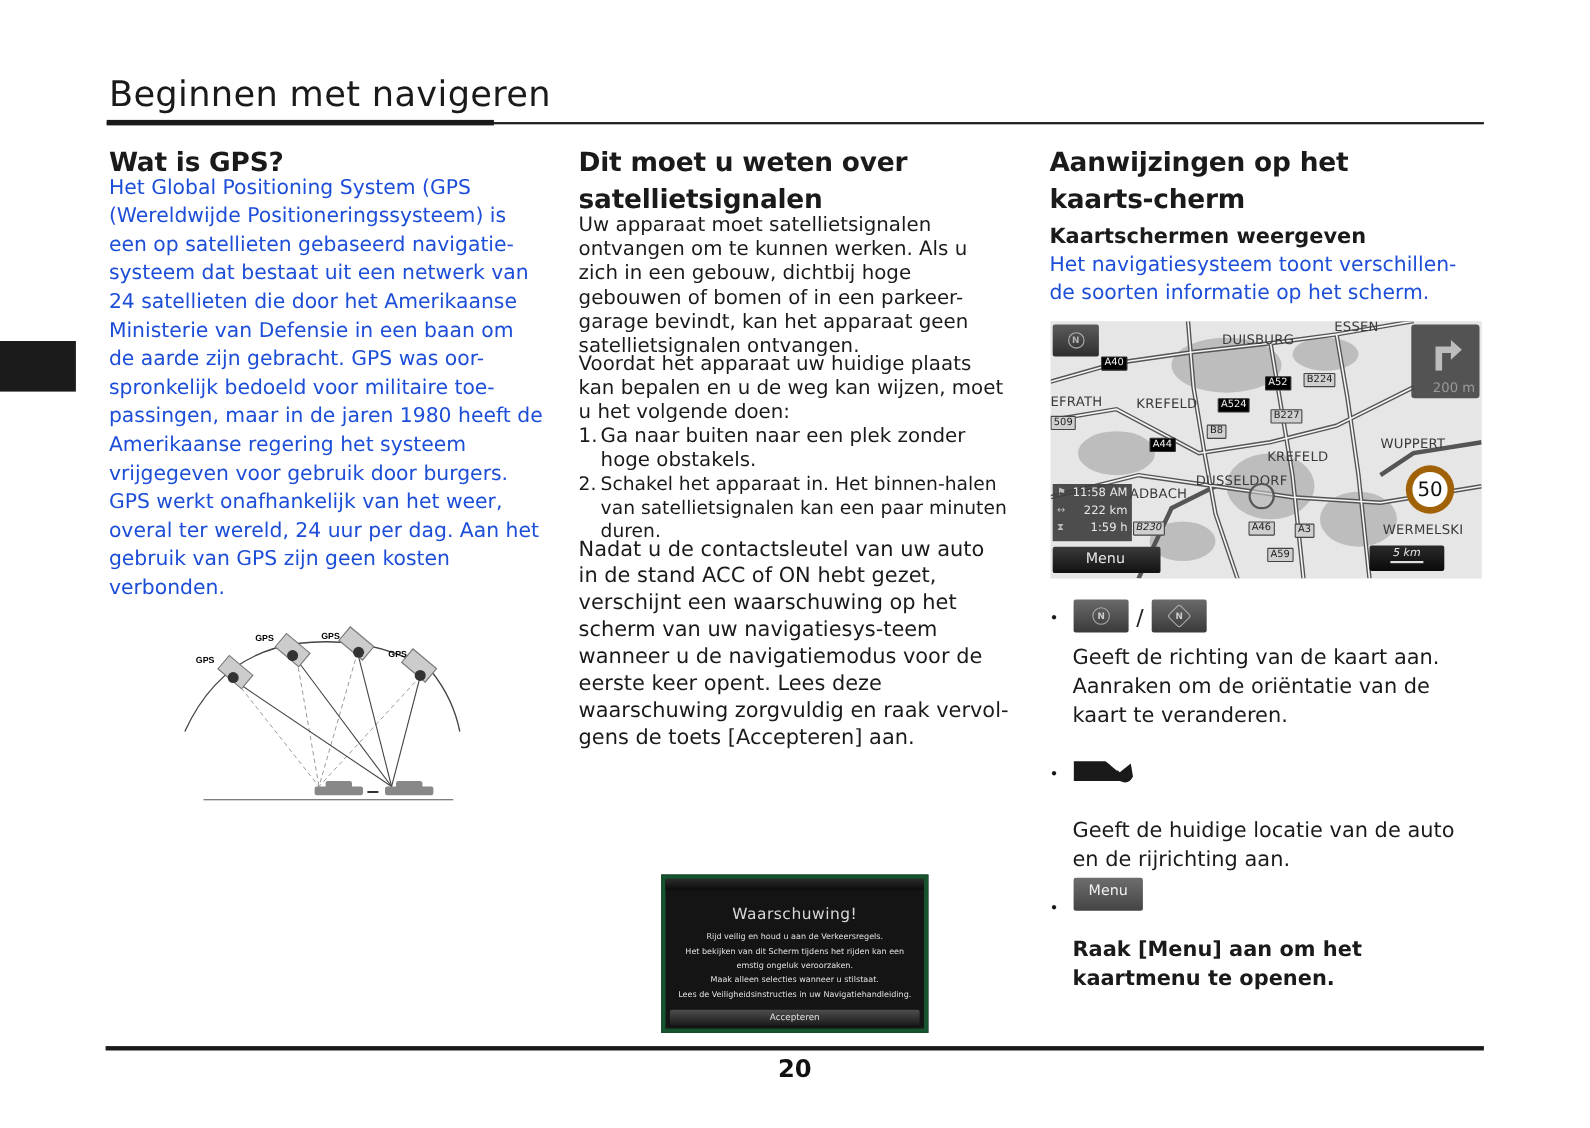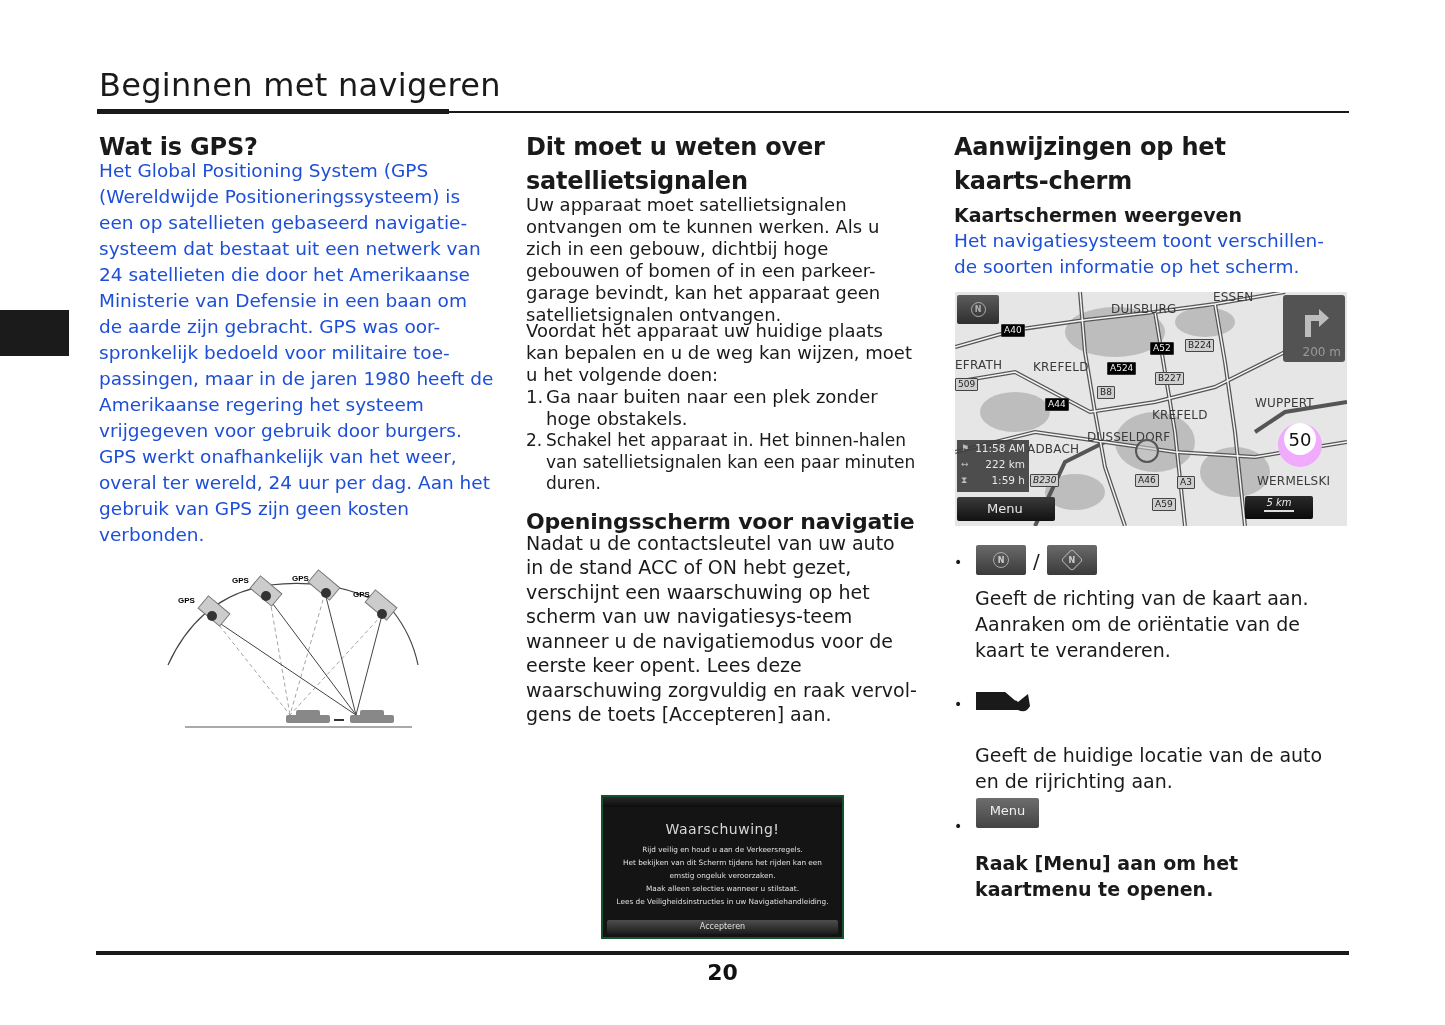--- a/index.html
+++ b/index.html
@@ -25,38 +25,38 @@
 
   ol.steps { list-style: none; font-size: 18px; line-height: 22px; }
   ol.steps li { display: flex; }
   ol.steps li .num { width: 20px; flex: none; }
   ol.steps li.small { font-size: 17px; line-height: 21.5px; }
 
   
   .gps-diagram { position: absolute; left: 160px; top: 565px; width: 270px; height: 170px; }
 
   
-  .warning-screen { position: absolute; left: 601px; top: 795px; width: 243px; height: 144px; background: #141414; border: 2px solid #14532d; }
+  .warning-screen { position: absolute; left: 601px; top: 795px; width: 243px; height: 144px; background: #141414; border: 4px solid #14532d; }
   .warning-screen .top-bar { height: 10px; background: linear-gradient(#2a2a2a, #0c0c0c); }
   .warning-title { text-align: center; color: #d8d8d8; font-size: 14px; margin-top: 14px; letter-spacing: 0.5px; }
   .warning-text { text-align: center; color: #e0e0e0; font-size: 7.3px; line-height: 13px; margin-top: 6px; }
   .accept-btn { position: absolute; left: 4px; right: 4px; bottom: 3px; height: 14px; background: linear-gradient(#4d4d4d, #1c1c1c); color: #e0e0e0; font-size: 8px; text-align: center; line-height: 14px; border-radius: 2px; }
 
   
   .map { position: absolute; left: 955px; top: 292px; width: 392px; height: 234px; background: #e6e6e6; overflow: hidden; }
   .map svg { position: absolute; left: 0; top: 0; }
   .map-label { position: absolute; font-size: 12px; color: #3a3a3a; letter-spacing: 0.2px; }
   .road-shield { position: absolute; font-size: 9px; color: #222; background: #cfcfcf; border: 1px solid #444; padding: 0 2px; line-height: 11px; border-radius: 1px; }
   .road-shield.dark { background: #000000; color: #f0f0f0; border-color: #333; }
   .compass-btn { position: absolute; left: 2px; top: 3px; width: 42px; height: 29px; background: linear-gradient(#5c5c5c, #2e2e2e); border-radius: 2px; display: flex; align-items: center; justify-content: center; }
   .compass-btn .n { width: 15px; height: 15px; border-radius: 50%; border: 1.5px solid #b0b0b0; color: #b0b0b0; font-size: 8px; font-weight: bold; display: flex; align-items: center; justify-content: center; }
   .turn-panel { position: absolute; right: 2px; top: 3px; width: 62px; height: 67px; background: rgba(70,70,70,0.92); border-radius: 3px; }
   .turn-panel .dist { position: absolute; right: 4px; bottom: 3px; color: #9a9a9a; font-size: 12px; }
   .turn-panel svg { position: absolute; left: 14px; top: 6px; }
-  .speed-sign { position: absolute; left: 323px; top: 131px; width: 44px; height: 44px; border-radius: 50%; background: #f0abfc; display: flex; justify-content: center; }
+  .speed-sign { position: absolute; left: 323px; top: 131px; width: 44px; height: 44px; border-radius: 50%; background: #a16207; display: flex; align-items: center; justify-content: center; }
   .speed-sign .inner { width: 32px; height: 32px; border-radius: 50%; background: #fff; display: flex; align-items: center; justify-content: center; font-size: 18px; color: #111; }
   .trip-panel { position: absolute; left: 2px; top: 148px; width: 72px; height: 52px; background: rgba(60,60,60,0.9); color: #e8e8e8; font-size: 10.5px; }
   .trip-row { display: flex; justify-content: space-between; padding: 0 4px; height: 16px; line-height: 16px; }
   .trip-row .ic { color: #bbb; font-size: 9px; }
   .map-menu-btn { position: absolute; left: 2px; top: 205px; width: 98px; height: 24px; background: linear-gradient(#3b3b3b, #111); color: #e8e8e8; font-size: 13px; line-height: 24px; padding-left: 30px; border-radius: 2px; }
   .scale-box { position: absolute; left: 290px; top: 204px; width: 68px; height: 23px; background: linear-gradient(#2a2a2a, #0a0a0a); color: #e8e8e8; font-size: 10px; text-align: center; line-height: 14px; border-radius: 2px; font-style: italic; }
   .scale-box .bar { width: 30px; height: 2px; background: #ddd; margin: 0 auto; }
   .car-marker { position: absolute; left: 180px; top: 147px; width: 24px; height: 24px; border-radius: 50%; border: 2px solid #555; background: rgba(200,200,200,0.6); }
 
   
@@ -139,21 +139,20 @@
   <ol class="steps">
     <li>
         <span class="num">1.</span>
         <span>Ga naar buiten naar een plek zonder hoge obstakels.</span>
       </li>
     <li class="small">
         <span class="num">2.</span>
         <span>Schakel het apparaat in. Het binnen-halen van satellietsignalen kan een paar minuten duren.</span>
       </li>
   </ol>
-  <h2 style="margin-top:10px; font-size:22px;">Openingsscherm voor navigatie</h2>
   <p class="body3" style="margin-top:-8px; width:392px;">Nadat u de contactsleutel van uw auto in de stand ACC of ON hebt gezet, verschijnt een waarschuwing op het scherm van uw navigatiesys-teem wanneer u de navigatiemodus voor de eerste keer opent. Lees deze waarschuwing zorgvuldig en raak vervol-gens de toets [Accepteren] aan.</p>
 </div>
 
 <div class="warning-screen">
   <div class="top-bar"></div>
   <div class="warning-title">Waarschuwing!</div>
   <div class="warning-text">
     <div>Rijd veilig en houd u aan de Verkeersregels.</div>
     <div>Het bekijken van dit Scherm tijdens het rijden kan een</div>
     <div>emstig ongeluk veroorzaken.</div>

